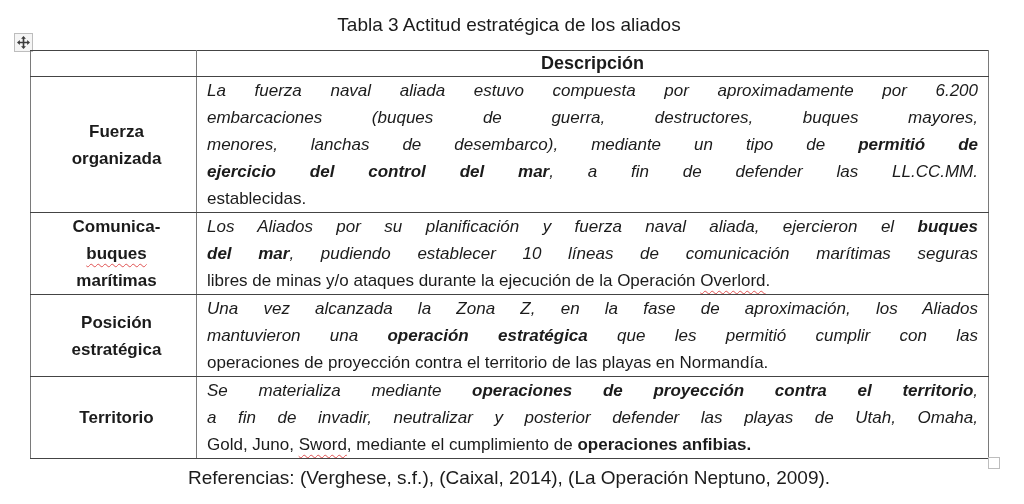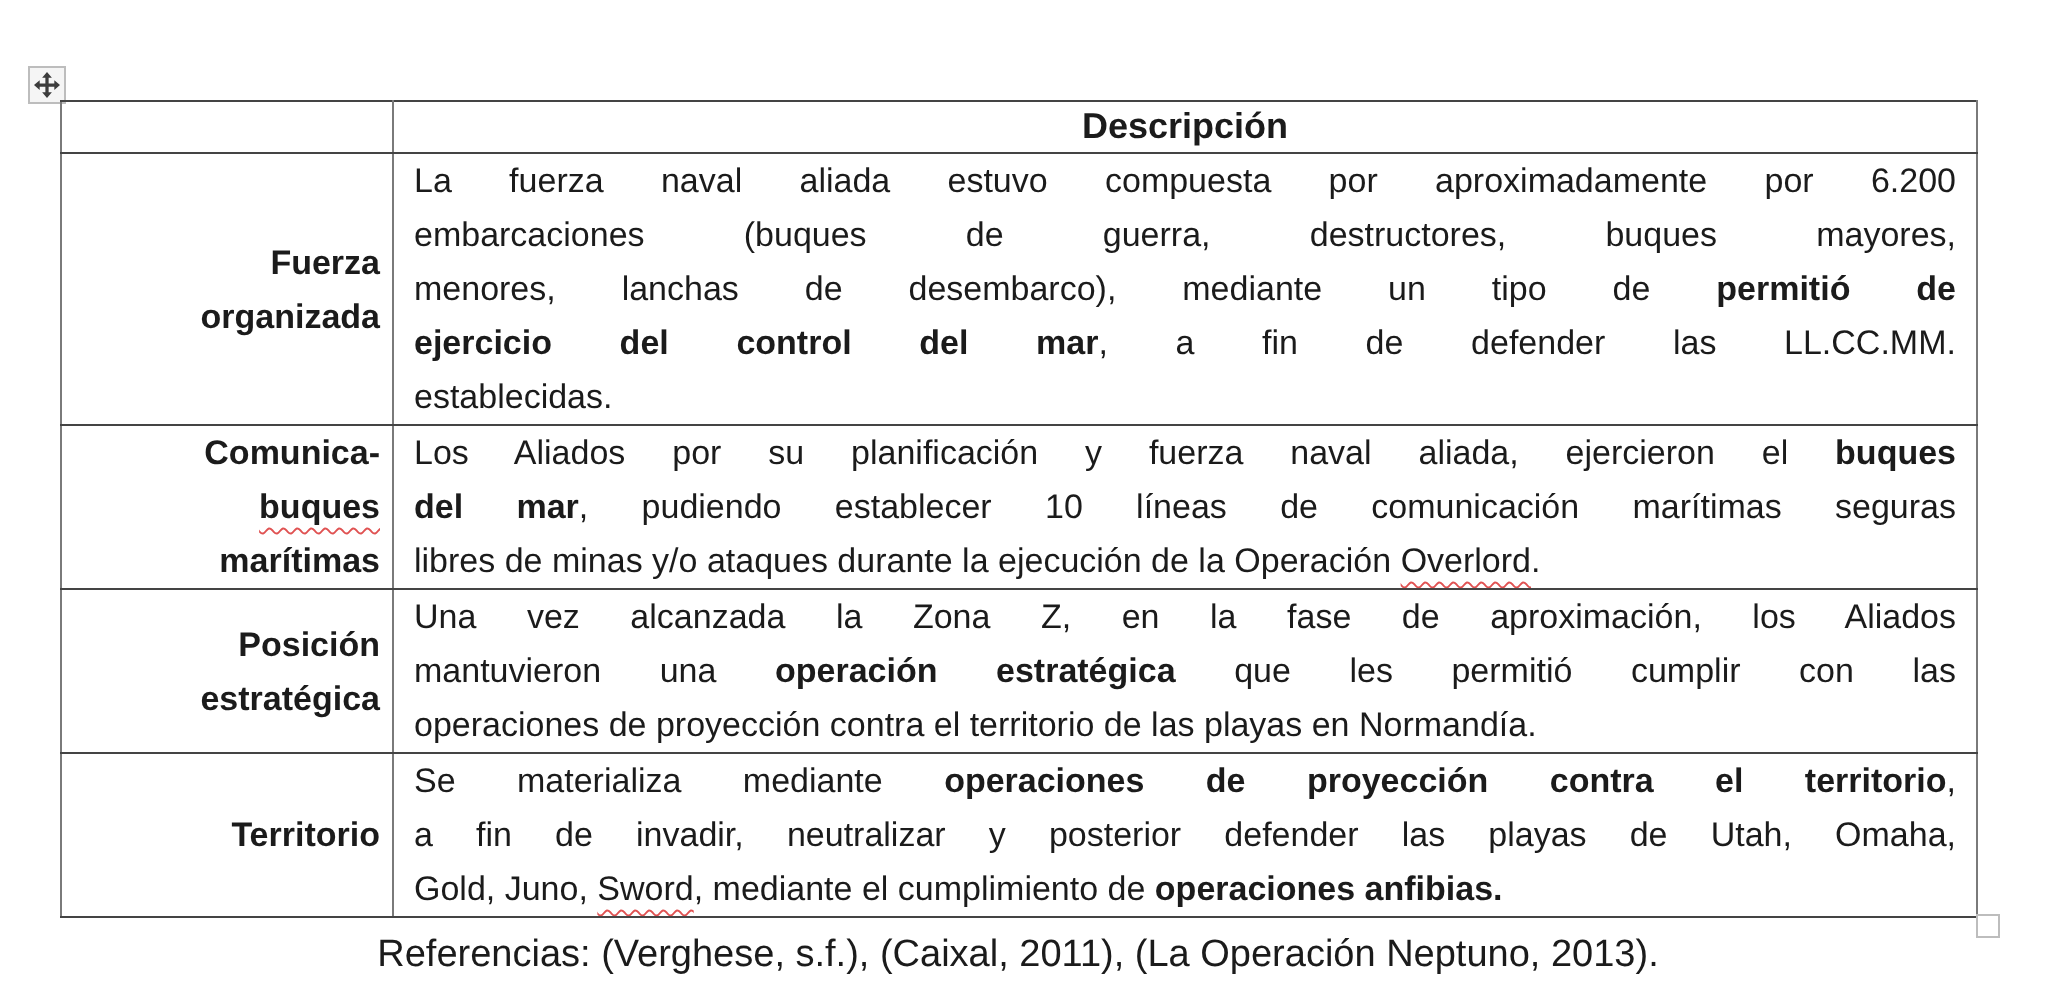--- a/index.html
+++ b/index.html
@@ -29,25 +29,25 @@
     font-size:17px; line-height:27px; color:var(--text);
   }
   .tbl col.c1{width:166px;}
   .tbl col.c2{width:792px;}
   .tbl td{
     border:1.5px solid;
     border-color:var(--border-h) var(--border-v);
     vertical-align:middle; overflow:hidden;
   }
   .hcell{height:25px; line-height:25px;}
-  td.label-cell{font-weight:bold; padding:0 6px 0 12px; text-align:right;}
+  td.label-cell{font-weight:bold; padding:0 6px 0 12px; text-align:center;}
   td.desc-cell{padding:0 10px;}
   td.desc-hcell{text-align:center; font-weight:bold; font-size:18px;}
   .tline{white-space:normal;}
-  .l-just{text-align:justify; text-align-last:justify;}
+  .l-just{text-align:justify; text-align-last:justify;font-style:italic;}
   .l-last{text-align:justify; text-align-last:left;}
   .b{font-weight:bold;}
   .wavy{
     text-decoration-line:underline; text-decoration-style:wavy;
     text-decoration-color:var(--wavy); text-decoration-thickness:1px;
     text-underline-offset:4px;
   }
   .resize-handle{
     position:absolute; top:457px; left:988px; width:10px; height:10px;
     background:#ffffff; border:1px solid var(--handle-border);
@@ -55,20 +55,21 @@
   .refs{
     position:absolute; top:466px; left:30px; width:958px;
     text-align:center; font-size:19px; line-height:24px;
   }
 </style>
 </head>
 <body>
 
 <div class="page">
 
+  <div class="caption">Tabla 3 Actitud estratégica de los aliados</div>
 
   <div class="move-handle">
     <svg width="13" height="13" viewBox="0 0 16 16" aria-hidden="true">
       <path d="M8 0 L11 3.5 H9 V7 H12.5 V5 L16 8 L12.5 11 V9 H9 V12.5 H11 L8 16 L5 12.5 H7 V9 H3.5 V11 L0 8 L3.5 5 V7 H7 V3.5 H5 Z" fill="#3c3c3c"></path>
     </svg>
   </div>
 
   <table class="tbl">
     <colgroup>
         <col class="c1">
@@ -125,15 +126,15 @@
             <div class="tline l-just"><span>Se materializa mediante </span><span class="b">operaciones de proyección contra el territorio</span><span>,</span></div>
             <div class="tline l-just"><span>a fin de invadir, neutralizar y posterior defender las playas de Utah, Omaha,</span></div>
             <div class="tline l-last"><span>Gold, Juno, </span><span class="wavy">Sword</span><span>, mediante el cumplimiento de </span><span class="b">operaciones anfibias.</span></div>
           </td>
   </tr>
       </tbody>
   </table>
 
   <div class="resize-handle"></div>
 
-  <div class="refs">Referencias: (Verghese, s.f.), (Caixal, 2011), (La Operación Neptuno, 2013).</div>
+  <div class="refs">Referencias: (Verghese, s.f.), (Caixal, 2014), (La Operación Neptuno, 2009).</div>
 
 </div>
 
 </body></html>

